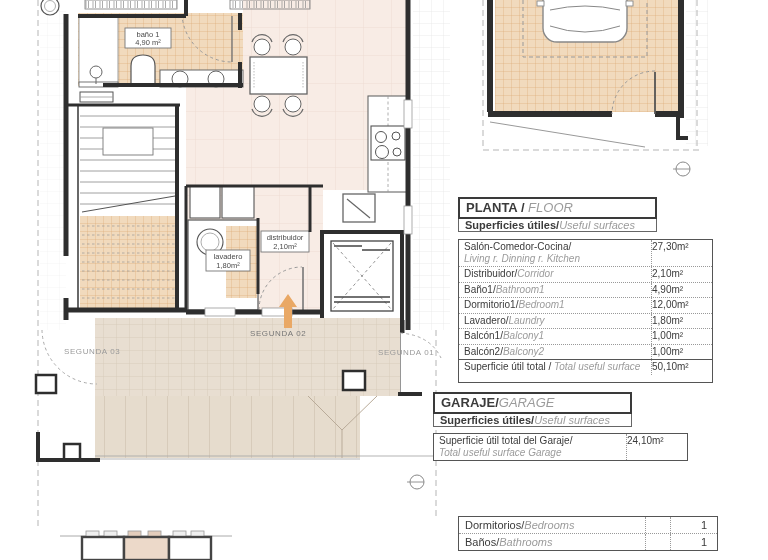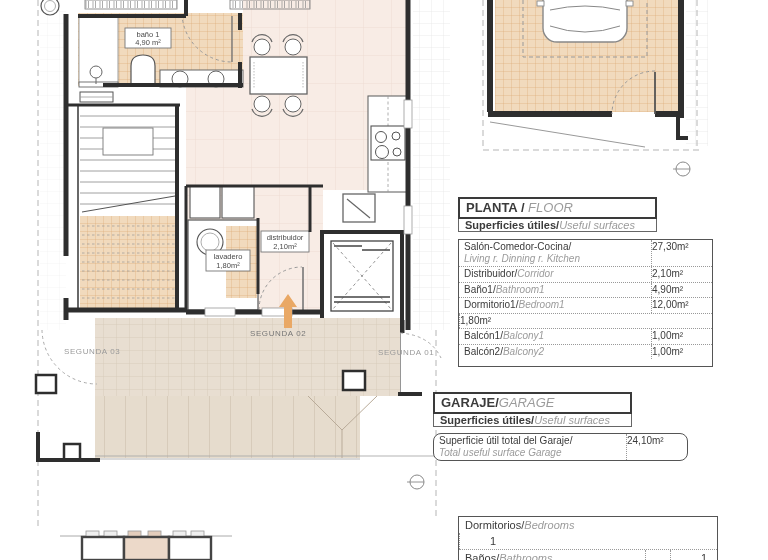--- a/index.html
+++ b/index.html
@@ -23,21 +23,21 @@
   .trow:first-child{border-top:none;}
   .trow.total{border-top:1px solid #555;}
   .lblcell{flex:1;padding:1px 5px 2px;font-size:10px;line-height:11.5px;}
   .valcell{width:55px;border-left:1px dotted #999;text-align:left;
            padding:1px 5px 2px 0;font-size:10px;line-height:11.5px;}
   .es{color:#3b3b3b;}
   .en{color:#9b9b9b;font-style:italic;}
   .spacer-row{height:7px;}
   .cnt-tbl{width:258px;border:1.5px solid #555;background:#fff;}
   .cnt-row{display:flex;border-top:1px dotted #999;}
-  .cnt-row:first-child{border-top:none;flex-direction:column;}
+  .cnt-row:first-child{border-top:none;}
   .cnt-lbl{flex:1;padding:2px 6px;font-size:11px;}
   .cnt-gap{width:24px;border-left:1px dotted #999;}
   .cnt-val{width:36px;border-left:1px dotted #999;text-align:right;
            padding:2px 10px 2px 0;font-size:11px;color:#3b3b3b;}
 </style>
 </head>
 <body>
 
 <div class="canvas">
 
@@ -285,42 +285,47 @@
     </div>
     <div class="trow">
       <div class="lblcell"><span class="es">Baño1/</span><span class="en">Bathroom1</span></div>
       <div class="valcell">4,90m²</div>
     </div>
     <div class="trow">
       <div class="lblcell"><span class="es">Dormitorio1/</span><span class="en">Bedroom1</span></div>
       <div class="valcell">12,00m²</div>
     </div>
     <div class="trow">
+      <div class="lblcell"><span class="es">Lavadero/</span><span class="en">Laundry</span></div>
       <div class="valcell">1,80m²</div>
     </div>
     <div class="trow">
       <div class="lblcell"><span class="es">Balcón1/</span><span class="en">Balcony1</span></div>
       <div class="valcell">1,00m²</div>
     </div>
     <div class="trow">
       <div class="lblcell"><span class="es">Balcón2/</span><span class="en">Balcony2</span></div>
       <div class="valcell">1,00m²</div>
+    </div>
+    <div class="trow total">
+      <div class="lblcell"><span class="es">Superficie útil total / </span><span class="en">Total useful surface</span></div>
+      <div class="valcell">50,10m²</div>
     </div>
     <div class="spacer-row"></div>
   </div>
 </div>
 
 <div class="panel-box" style="left:433px;top:392px;">
   <div class="hdr-box">
     <span class="es">GARAJE/</span><span class="en">GARAGE</span>
   </div>
   <div class="sub-box">
     <span class="es">Superficies útiles/</span><span class="en">Useful surfaces</span>
   </div>
-  <div class="tbl" style="margin-top:6px;border-radius:8px;">
+  <div class="tbl" style="margin-top:6px;">
     <div class="trow">
       <div class="lblcell">
         <div class="es">Superficie útil total del Garaje/</div>
         <div class="en">Total useful surface Garage</div>
       </div>
       <div class="valcell">24,10m²</div>
     </div>
   </div>
 </div>
 

